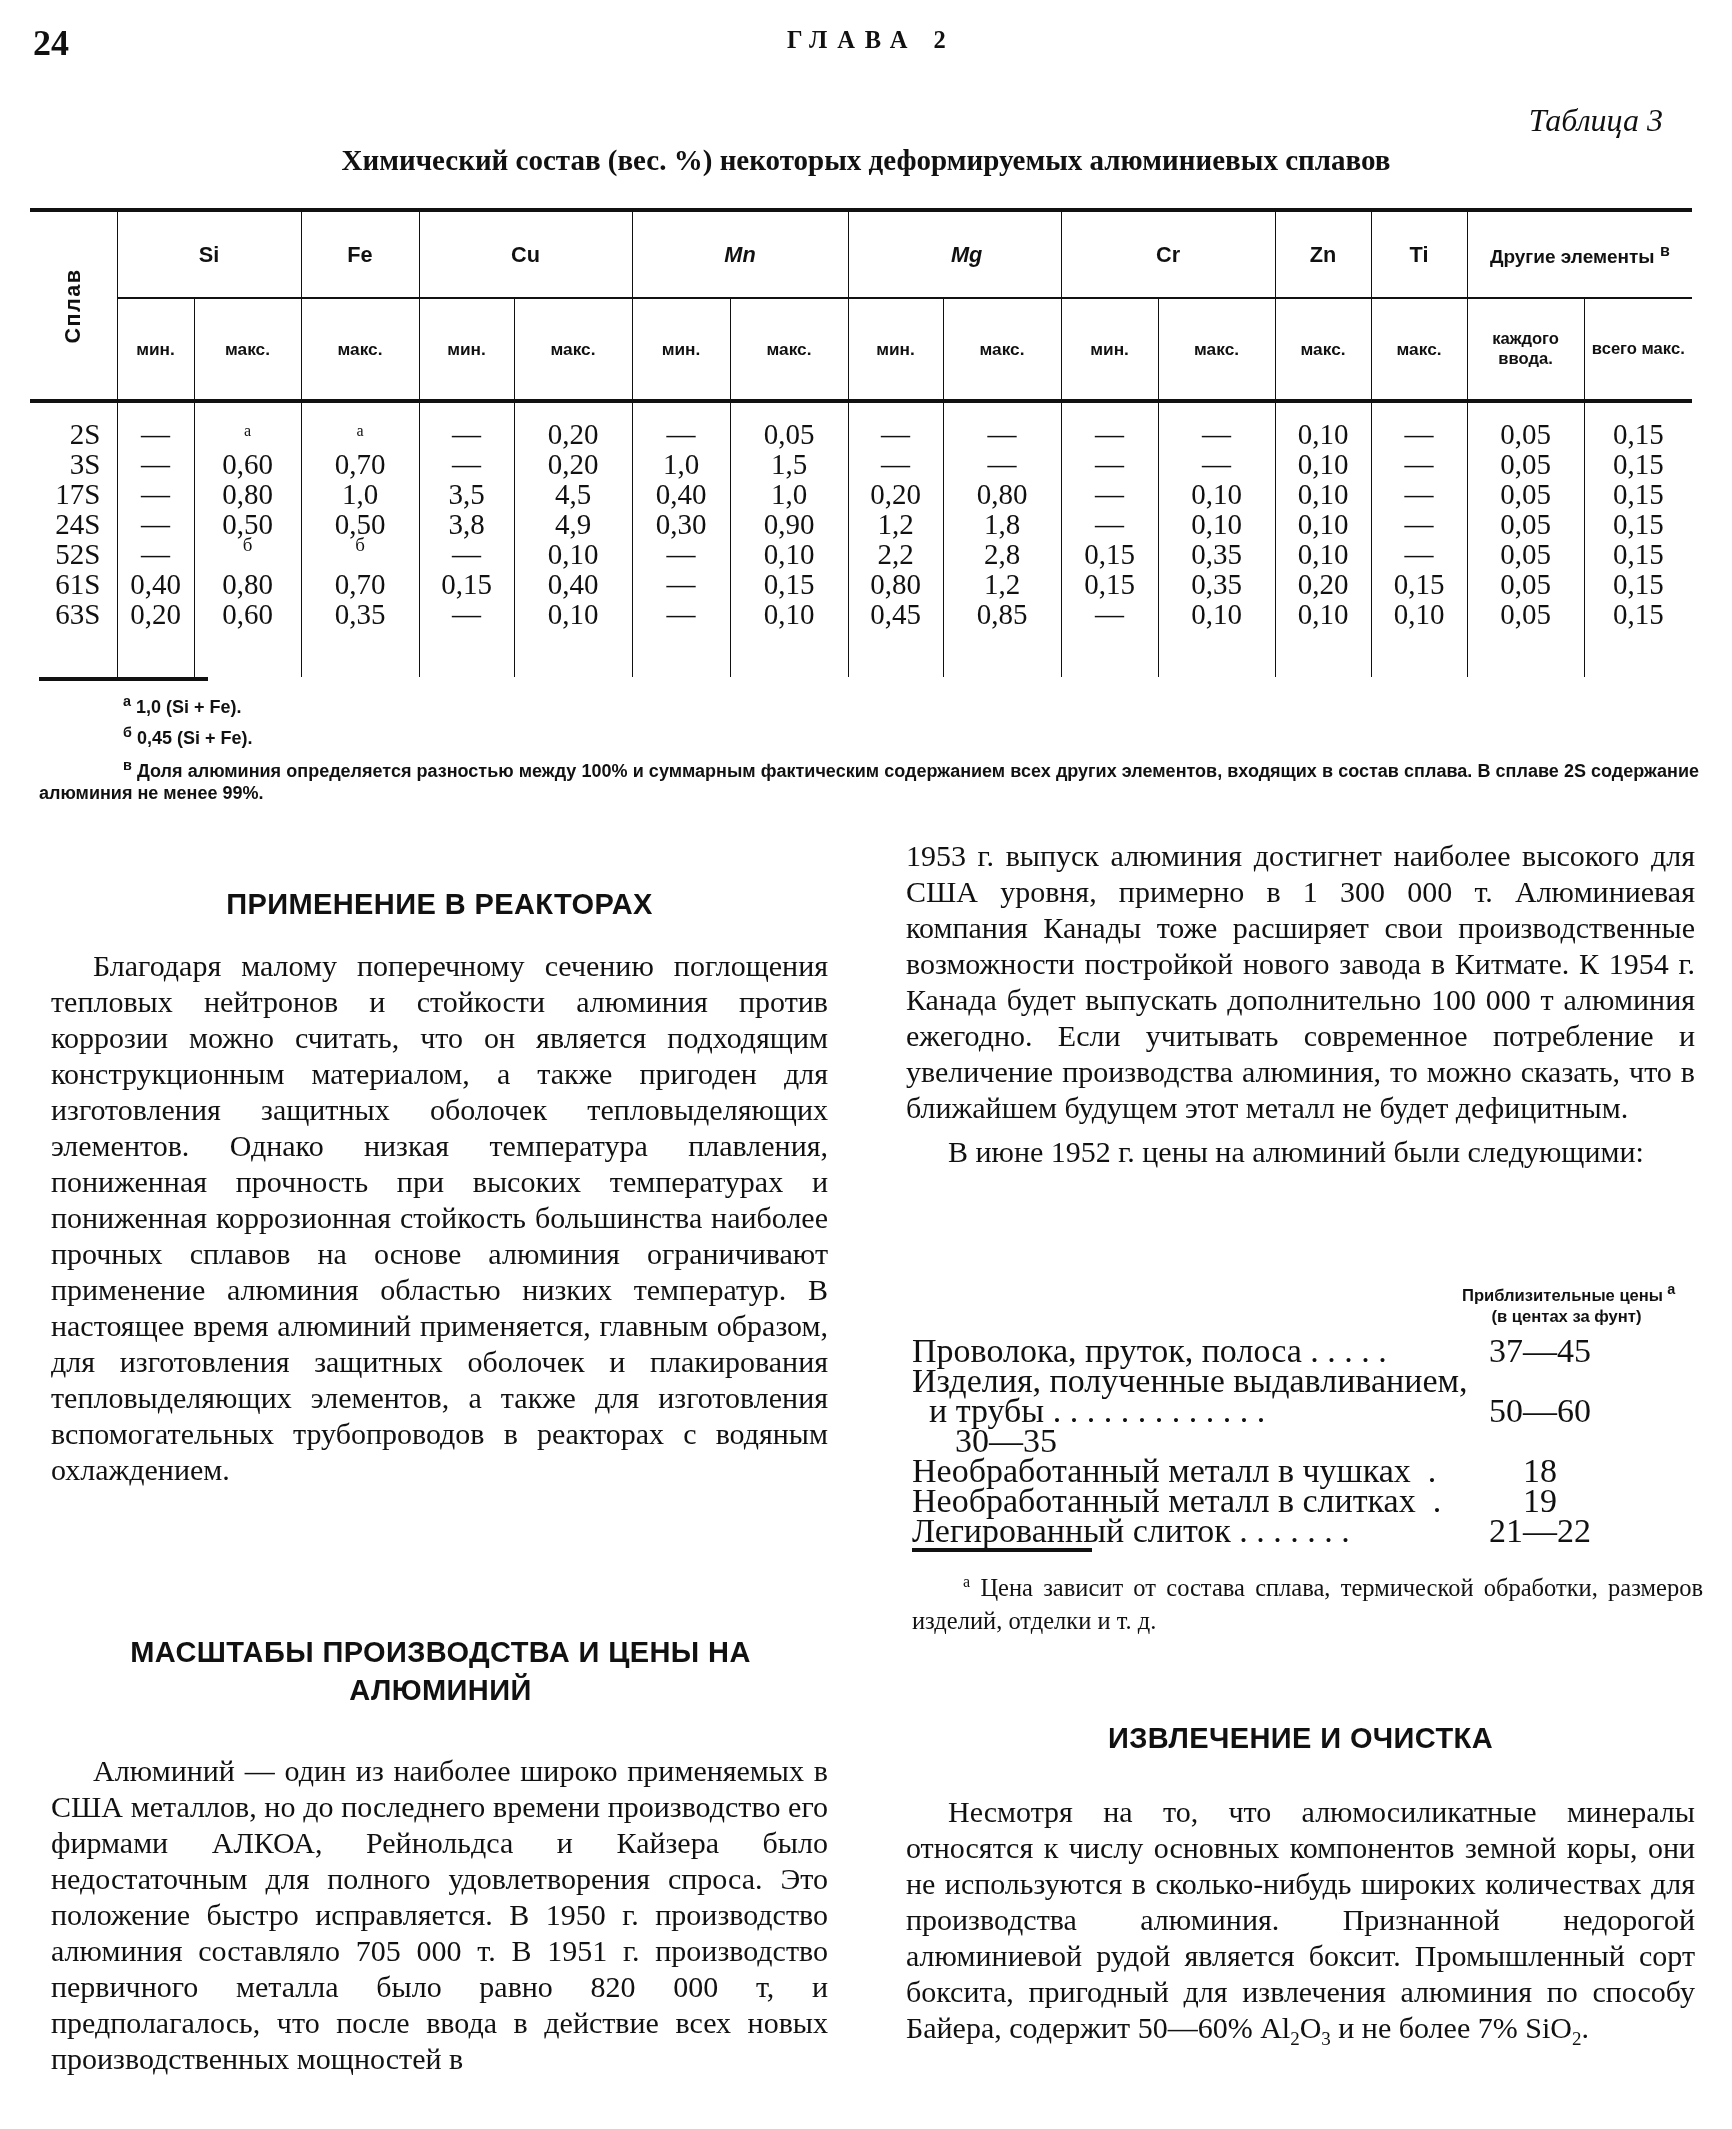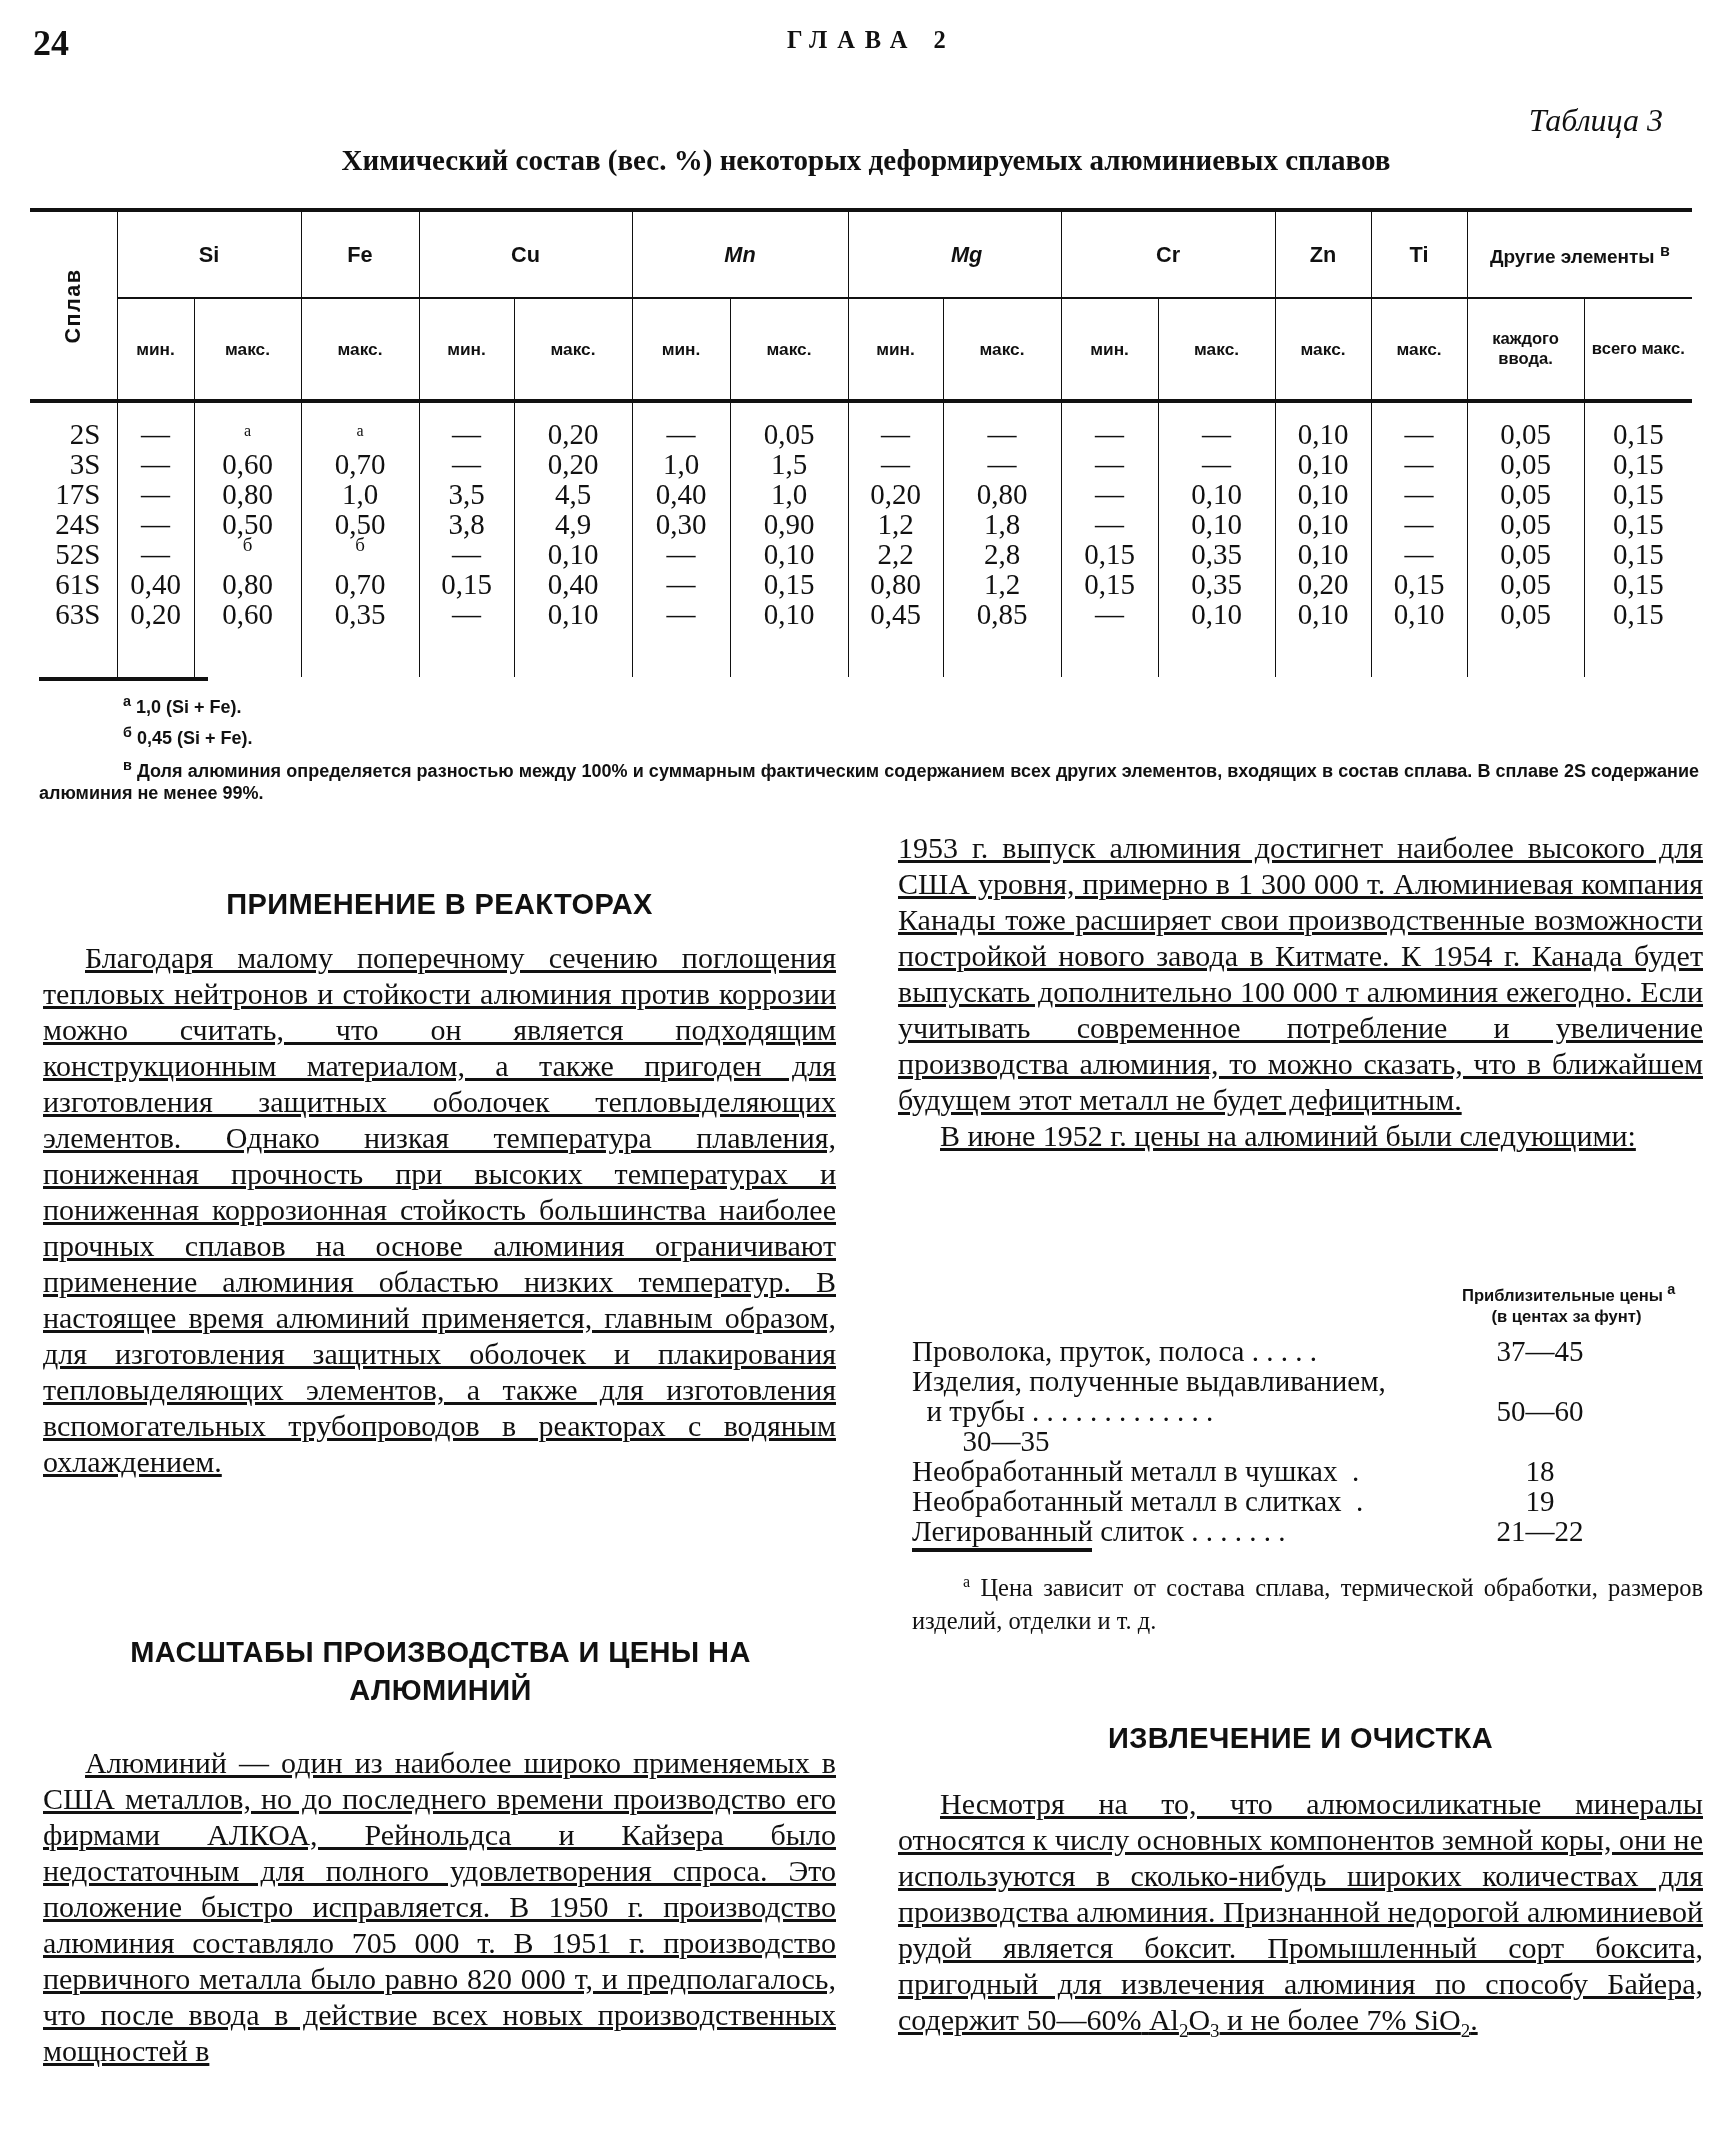--- a/index.html
+++ b/index.html
@@ -35,29 +35,29 @@
 
   .rule { background: #111; height: 3.6px; }
   .fn-rule { left: 39px; top: 677px; width: 169px; }
   .tfn { font-family: "Liberation Sans", "DejaVu Sans", sans-serif; font-weight: bold; font-size: 18px; }
   .tfn sup { font-size: 14.4px; }
   .tfn-a { left: 123px; top: 693px; }
   .tfn-b { left: 123px; top: 724px; }
   .tfn-c { left: 39px; top: 755px; width: 1660px; line-height: 21.7px; text-indent: 84px; text-align: justify; }
 
   .col { font-size: 30px; line-height: 36px; text-align: justify; }
-  .col p { margin: 0; text-indent: 42px; text-decoration: underline; }
+  .col p { margin: 8px; text-indent: 42px; }
   .col p.cont { text-indent: 0; }
   .heading { font-family: "Liberation Sans", "DejaVu Sans", sans-serif; font-weight: bold; font-size: 29px; text-align: center; line-height: 38px; letter-spacing: 0.4px; }
   .left-col { left: 43px; width: 793px; }
   .right-col { left: 898px; width: 805px; }
 
   .prices-head { left: 1415px; width: 303px; top: 1279px; text-align: center; font-family: "Liberation Sans", "DejaVu Sans", sans-serif; font-weight: bold; font-size: 16.6px; line-height: 21.7px; }
   .prices-head sup { font-size: 14.4px; position: relative; left: 4.3px; }
-  .prices { left: 912px; top: 1336px; width: 722px; font-size: 29px; line-height: 30px; }
+  .prices { left: 912px; top: 1336px; width: 722px; font-size: 34px; line-height: 30px; }
   .price-row { display: flex; }
   .price-row .lbl { width: 534px; white-space: pre; }
   .price-row .val { width: 188px; text-align: center; }
   .price-rule { left: 912px; top: 1548px; width: 180px; }
   .pfn { left: 912px; top: 1565px; width: 791px; font-size: 24.5px; line-height: 33px; text-align: justify; text-indent: 51px; }
   .pfn sup { font-size: 16px; }
   sub { font-size: 19px; }
 </style>
 </head>
 <body>

